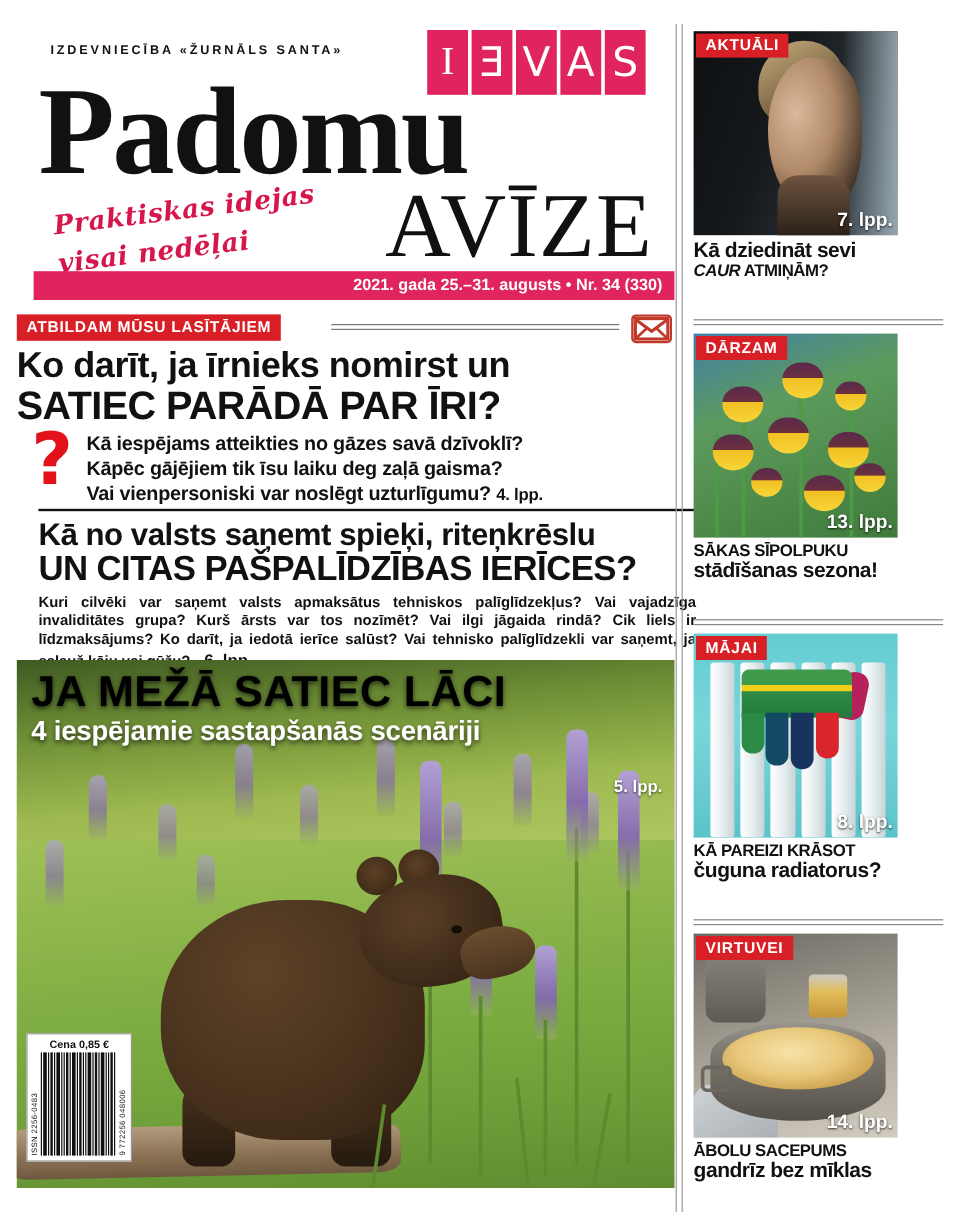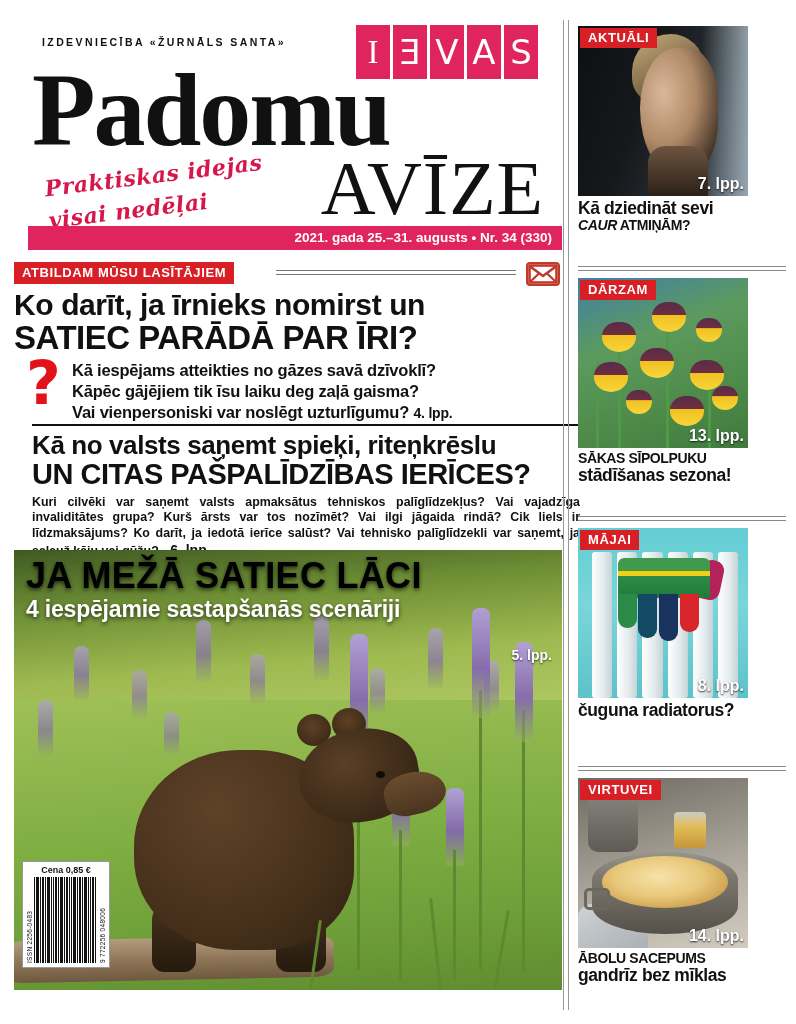--- a/index.html
+++ b/index.html
@@ -540,20 +540,21 @@
           <div class="palm"></div>
           <div class="fing f1"></div>
           <div class="fing f2"></div>
           <div class="fing f3"></div>
           <div class="fing f4"></div>
         </div>
         <span class="side-pg">8. lpp.</span>
       </div>
       <span class="side-badge">MĀJAI</span>
       <div class="side-hl">
+        <div class="l2">KĀ PAREIZI KRĀSOT</div>
         <div class="l1">čuguna radiatorus?</div>
       </div>
     </div>
     <div class="side-div" style="top:766px"></div>
 
     <div class="side-item" style="top:778px">
       <div class="side-photo ph-bake">
         <div class="pot"></div>
         <div class="jar"></div>
         <div class="cloth"></div>

